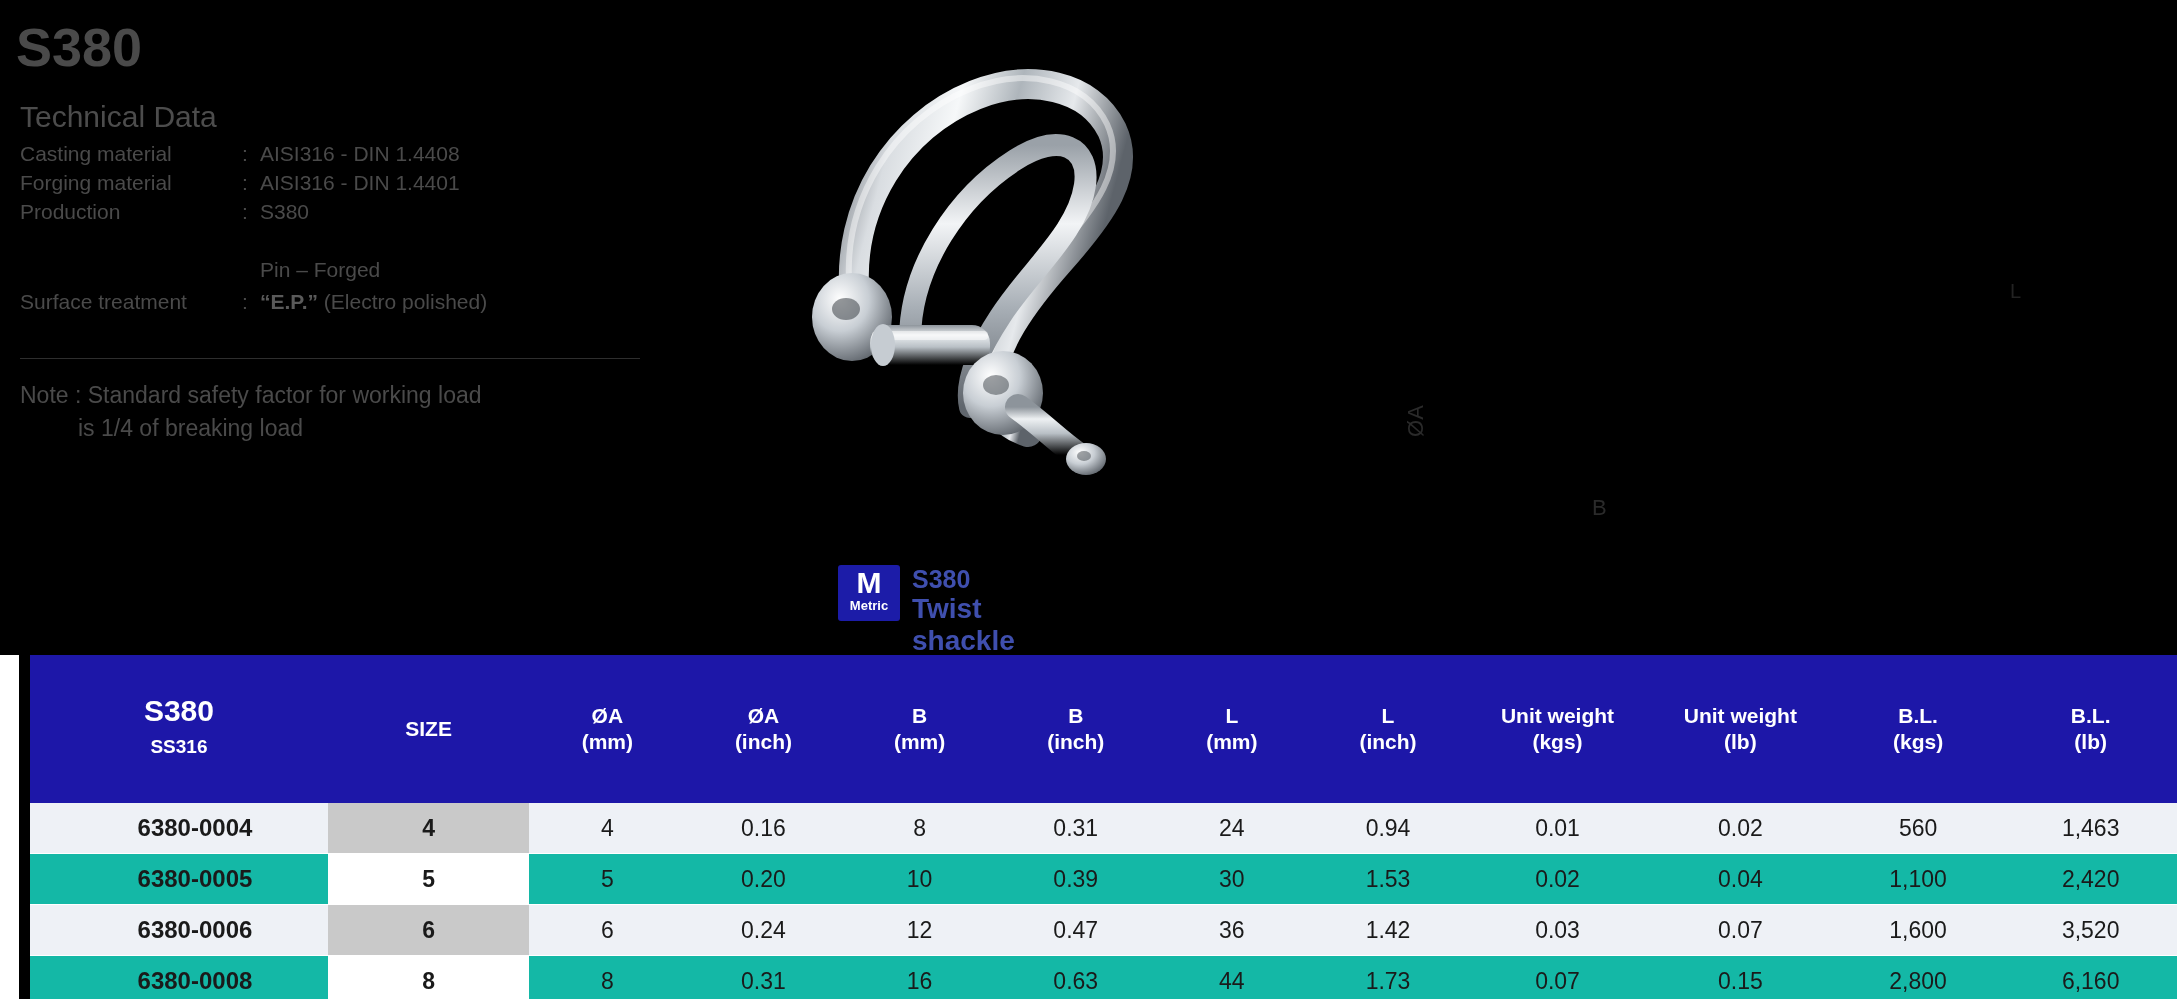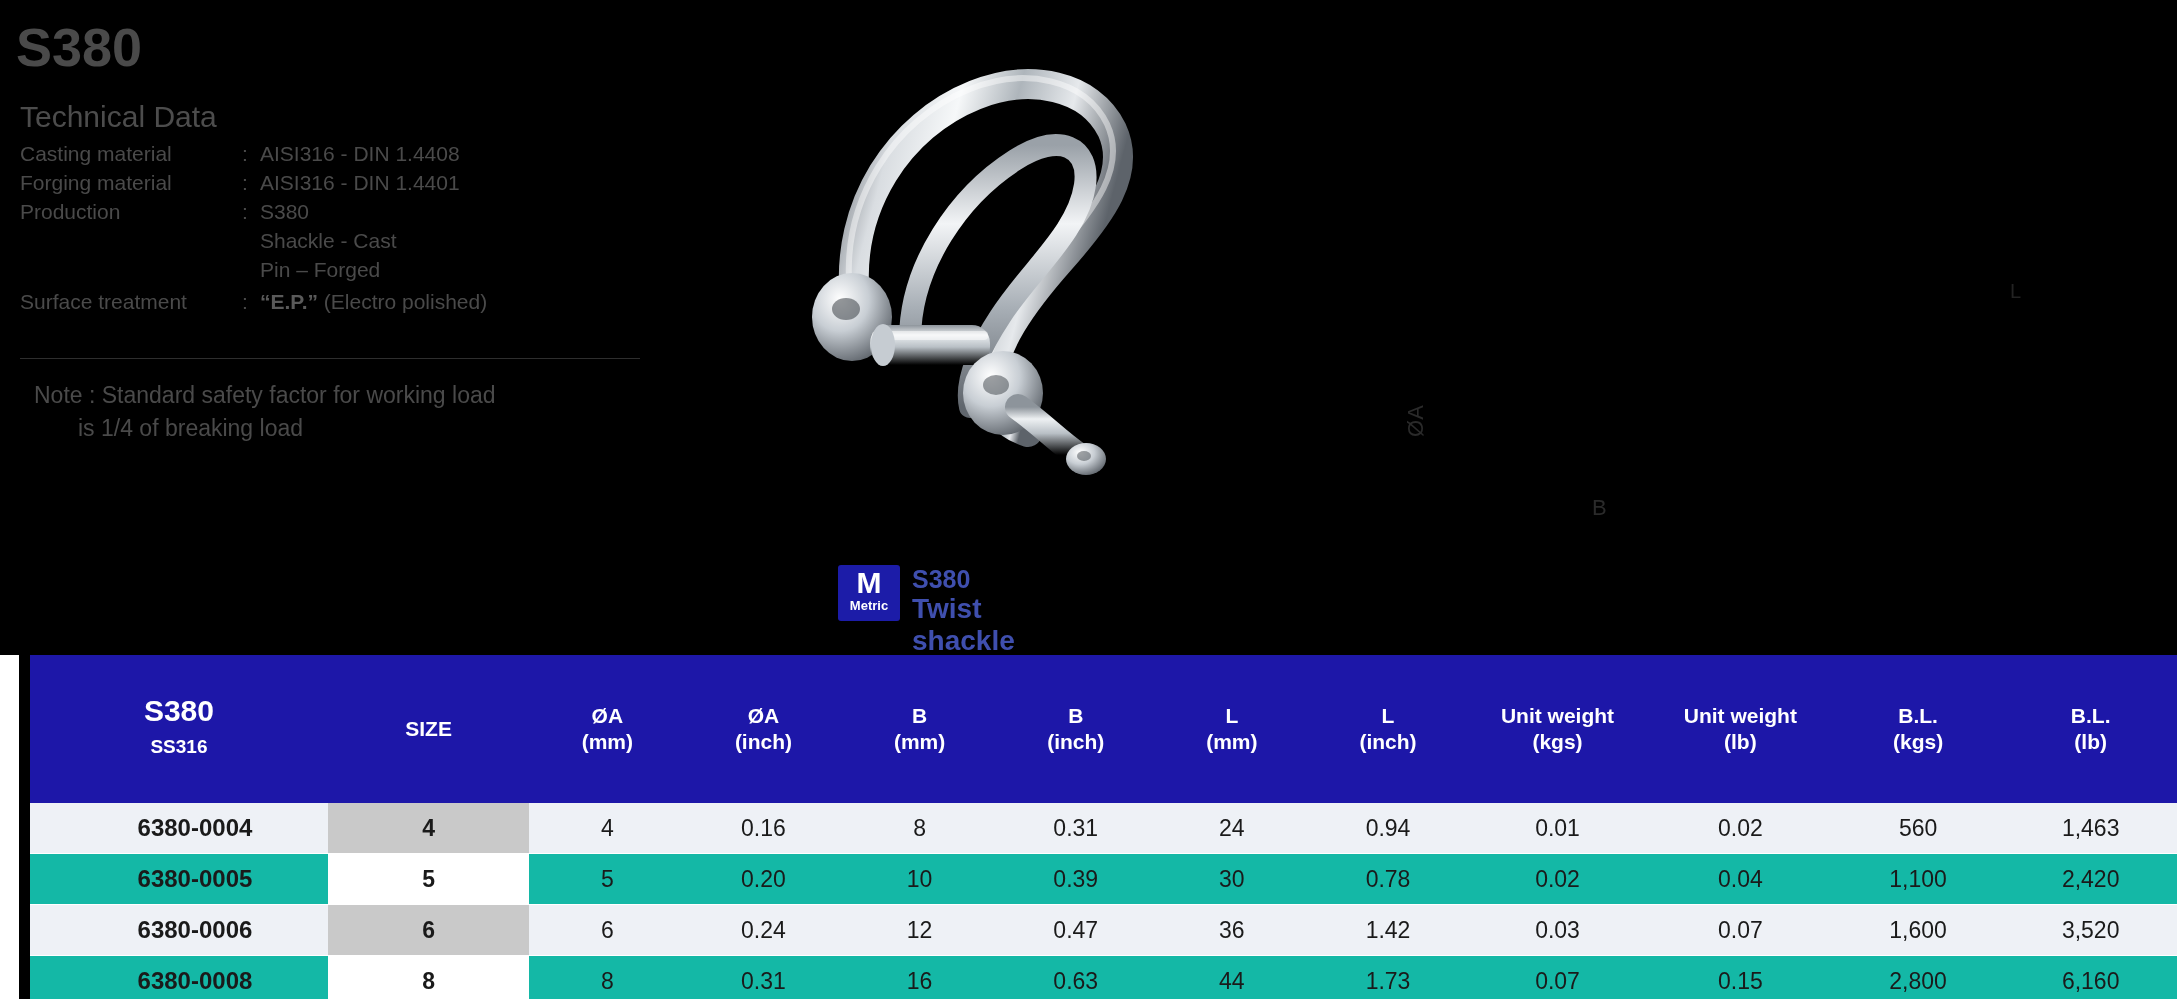--- a/index.html
+++ b/index.html
@@ -29,21 +29,21 @@
   }
   .spec-label{display:inline-block;width:222px;}
   .spec-colon{display:inline-block;width:18px;}
   .spec-value{display:inline-block;}
   .spec-value b{color:#5a5a5a;text-align:right;}
   #divider{
     position:absolute;left:20px;top:358px;width:620px;height:1px;
     background:#2e2e2e;
   }
   #note1{
-    position:absolute;left:34px;top:382px;font-size:23px;color:#4a4a4a;white-space:nowrap;
+    position:absolute;left:20px;top:382px;font-size:23px;color:#4a4a4a;white-space:nowrap;
   }
   #note2{
     position:absolute;left:78px;top:415px;font-size:23px;color:#4a4a4a;white-space:nowrap;text-align:right;
   }
   
   .dim-letter{
     position:absolute;color:#2a2a2a;font-size:22px;
   }
   #dim-oa{left:1400px;top:408px;transform:rotate(-90deg);}
   #dim-b{left:1592px;top:495px;}
@@ -120,23 +120,20 @@
   <div id="tech-title">Technical Data</div>
 
   <div class="spec-row" style="top:142px">
     <span class="spec-label">Casting material</span><span class="spec-colon">:</span><span class="spec-value">AISI316 - DIN 1.4408</span>
   </div>
   <div class="spec-row" style="top:171px">
     <span class="spec-label">Forging material</span><span class="spec-colon">:</span><span class="spec-value">AISI316 - DIN 1.4401</span>
   </div>
   <div class="spec-row" style="top:200px">
     <span class="spec-label">Production</span><span class="spec-colon">:</span><span class="spec-value">S380</span>
-  </div>
-  <div class="spec-row" style="top:229px">
-    <span class="spec-label"></span><span class="spec-colon"></span><span class="spec-value">Shackle - Cast</span>
   </div>
   <div class="spec-row" style="top:258px">
     <span class="spec-label"></span><span class="spec-colon"></span><span class="spec-value">Pin – Forged</span>
   </div>
   <div class="spec-row" style="top:290px">
     <span class="spec-label">Surface treatment</span><span class="spec-colon">:</span><span class="spec-value"><b>“E.P.”</b><span> (Electro polished)</span></span>
   </div>
 
   <div id="divider"></div>
 
@@ -299,21 +296,21 @@
         <td>1,463</td>
       </tr>
       <tr class="even">
         <td class="code">6380-0005</td>
         <td class="size">5</td>
         <td>5</td>
         <td>0.20</td>
         <td>10</td>
         <td>0.39</td>
         <td>30</td>
-        <td>0.78</td>
+        <td>1.53</td>
         <td>0.02</td>
         <td>0.04</td>
         <td>1,100</td>
         <td>2,420</td>
       </tr>
       <tr class="odd">
         <td class="code">6380-0006</td>
         <td class="size">6</td>
         <td>6</td>
         <td>0.24</td>

